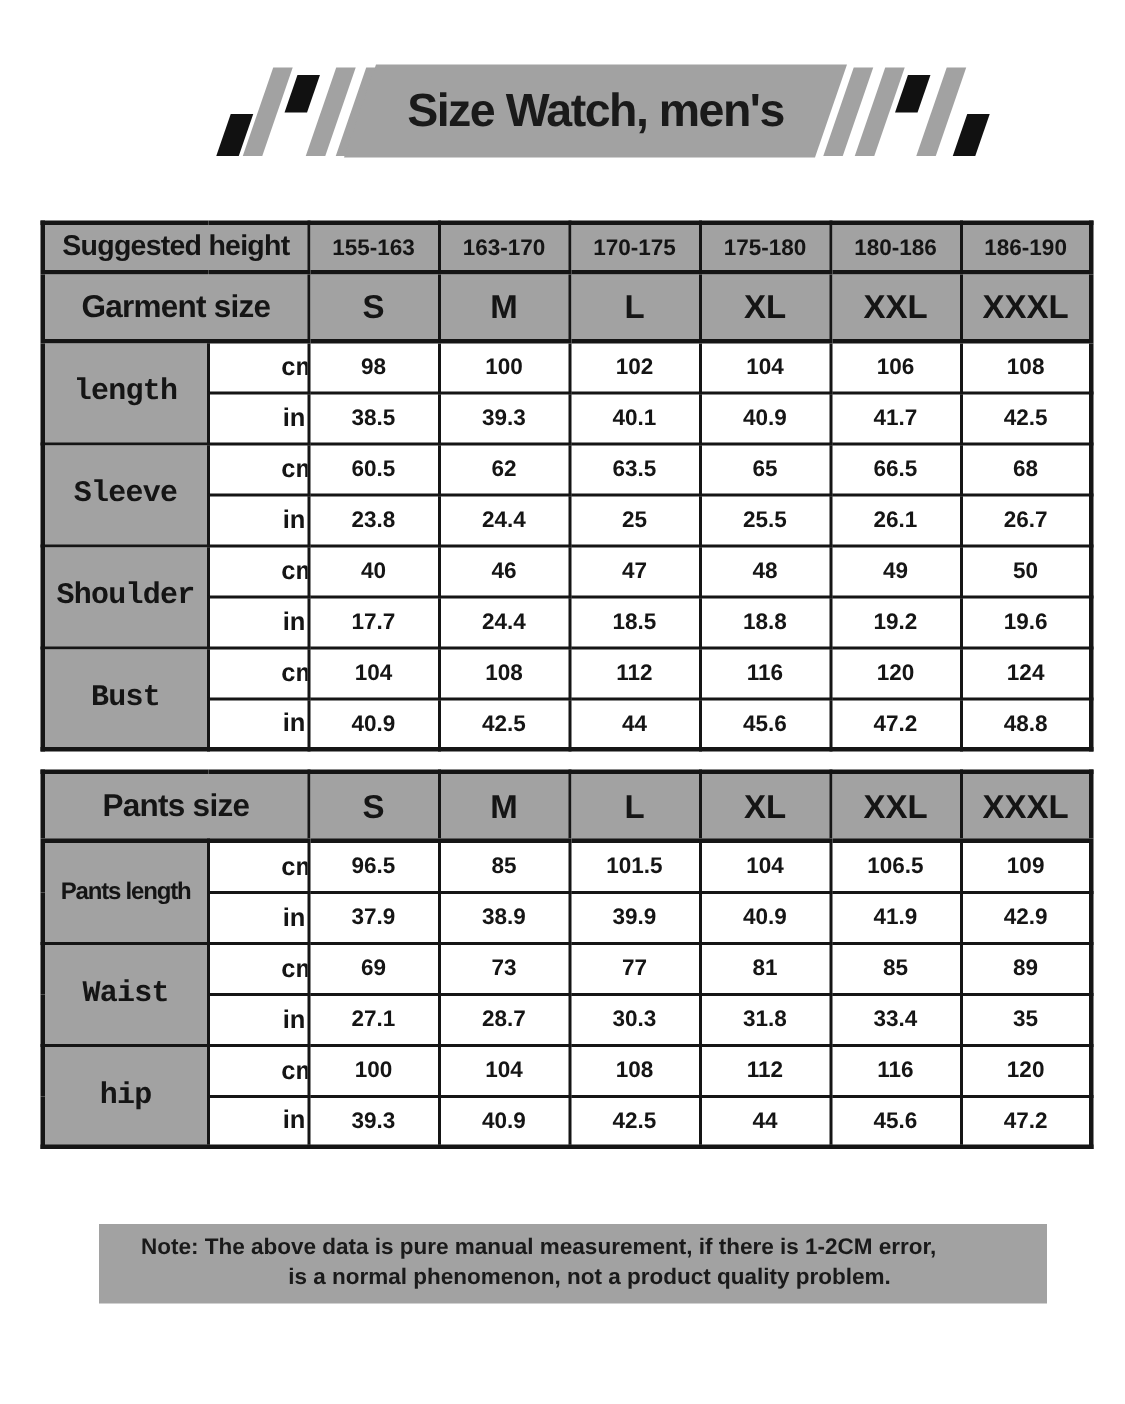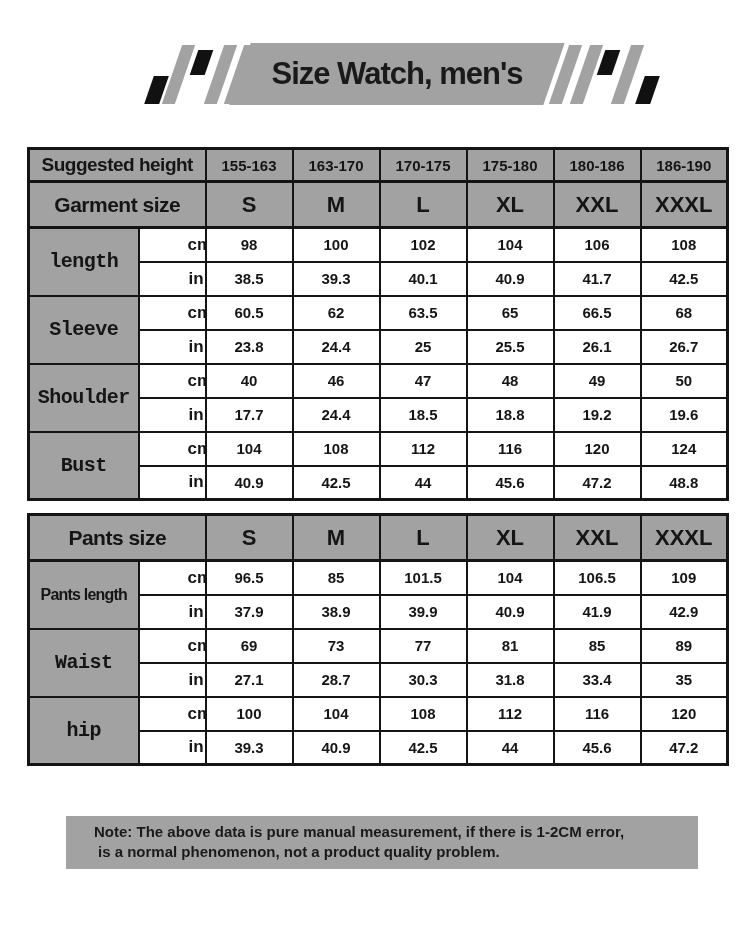--- a/index.html
+++ b/index.html
@@ -82,21 +82,21 @@
   
   .note {
     margin: 50px 0 0 66px;
     width: 632px;
     background: #a2a2a2;
     padding: 6px 10px 7px 28px;
     font-size: 15px;
     line-height: 1.32;
     color: #1a1a1a;
   }
-  .note .l2 { padding-left: 4px; }
+  .note .l2 { padding-left: 4px; text-align: center; }
   .note div { white-space: nowrap; }
 </style>
 </head>
 <body>
 
 <div class="banner-wrap">
   <div class="stripe black s1"></div>
   <div class="stripe gray  s2"></div>
   <div class="stripe black s3"></div>
   <div class="stripe gray  s4"></div>

